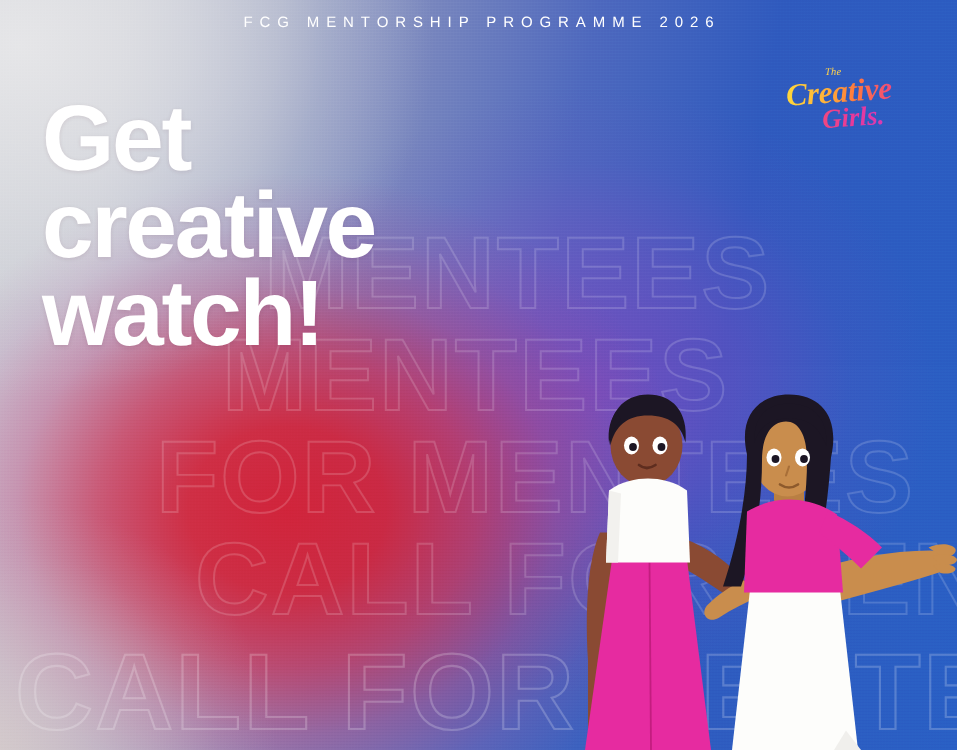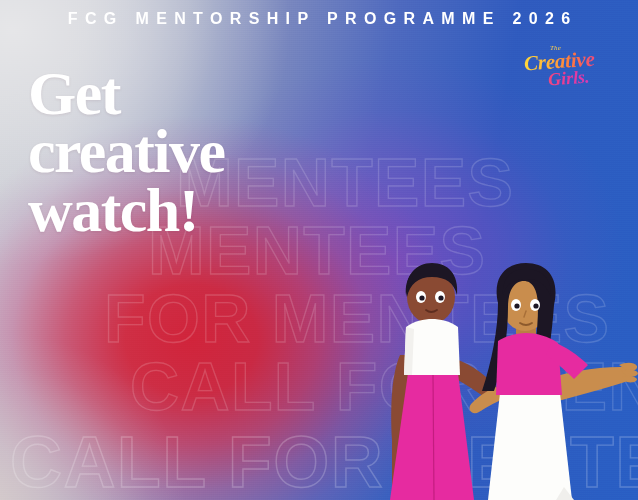--- a/index.html
+++ b/index.html
@@ -102,22 +102,22 @@
   .wm-r2 { top:216px;  left:148px; font-size:68px; }
   .wm-r3 { top:284px;  left:104px; font-size:68px; }
   .wm-r4 { top:352px;  left:130px; font-size:68px; }
   .wm-r5 { top:426px;  left:10px;  font-size:72px; -webkit-text-stroke:1.4px rgba(255,255,255,0.22); }
 
   
   .eyebrow {
     position:absolute;
     top:10px; left:0; right:0;
     text-align:center;
-    font-size:16px;
-    font-weight:700;
+    font-size:10px;
+    font-weight:400;
     letter-spacing:0.46em;
     color:#ffffff;
     text-indent:0.46em;
     z-index:6;
   }
 
   
   .logo {
     position:absolute;
     top:44px; right:24px;
@@ -162,21 +162,21 @@
     color:transparent;
     transform:rotate(-4deg);
   }
 
   
   .headline {
     position:absolute;
     top:64px; left:28px;
     z-index:5;
     color:#ffffff;
-    font-family:Liberation Serif, serif;
+    font-family:Liberation Sans, sans-serif;
     font-weight:700;
     font-size:62px;
     line-height:0.94;
     letter-spacing:-0.025em;
     text-shadow:0 1px 3px rgba(80,20,40,0.10);
   }
   .headline div { white-space:nowrap; }
 
   
   .subtitle {

